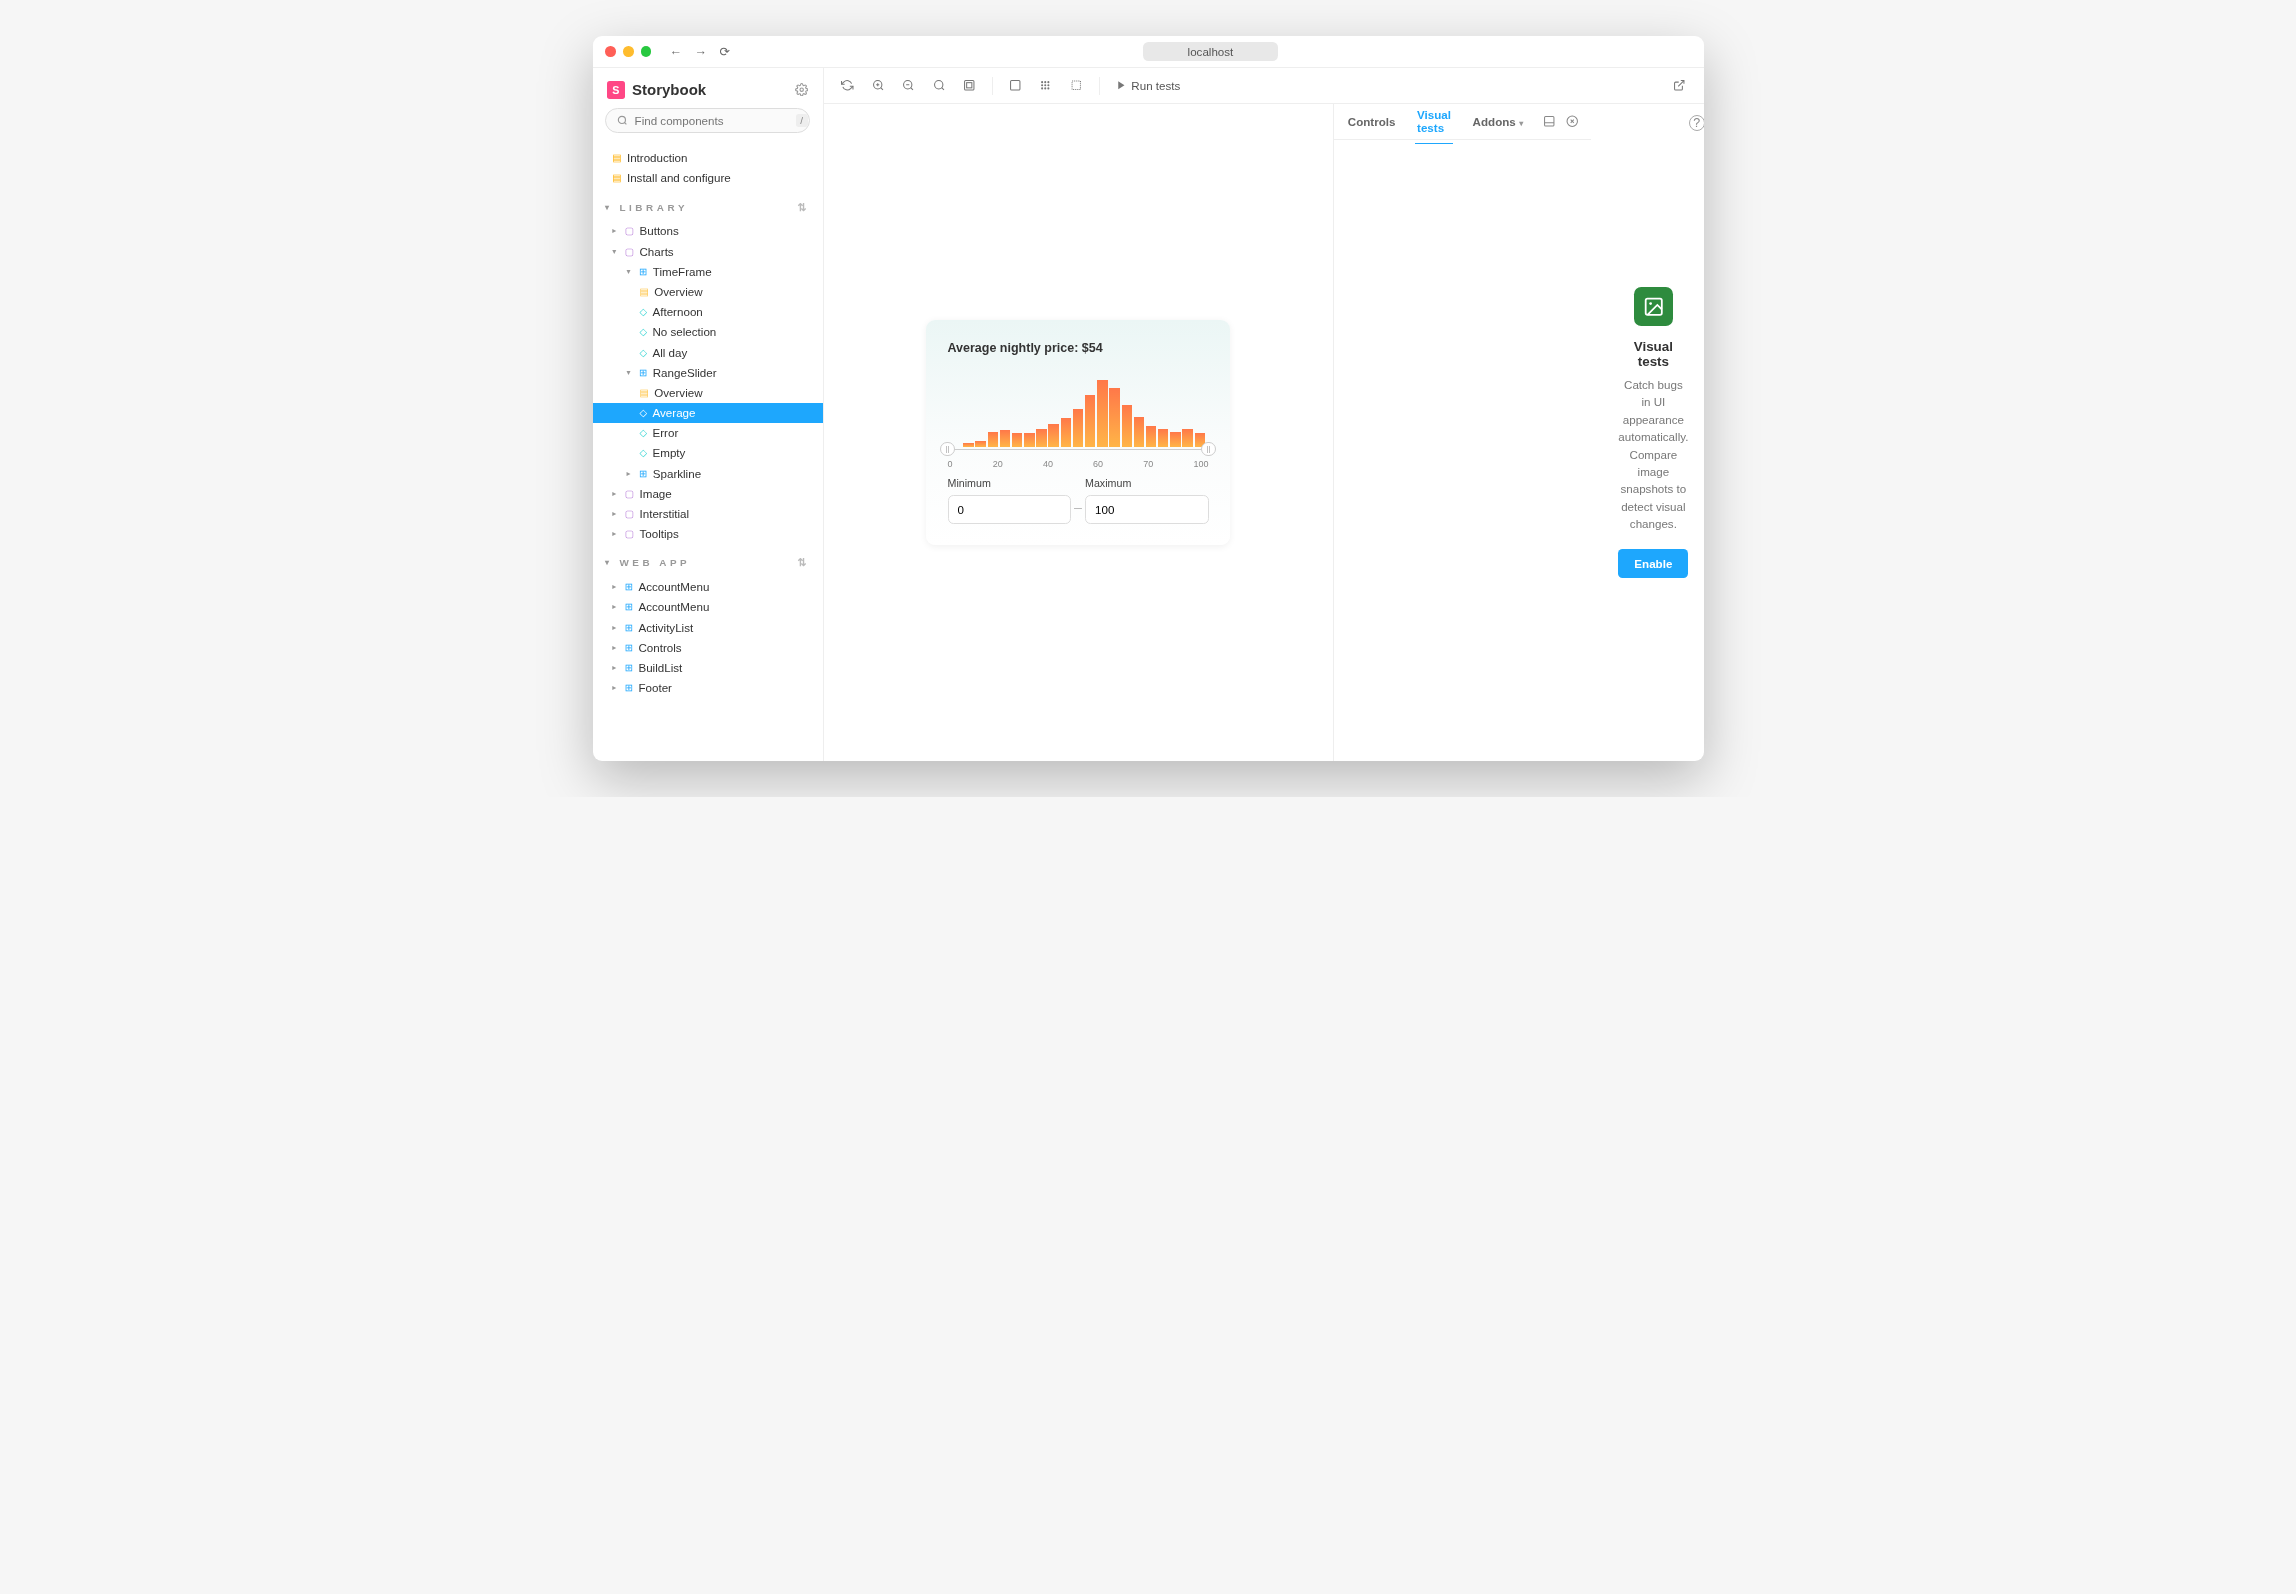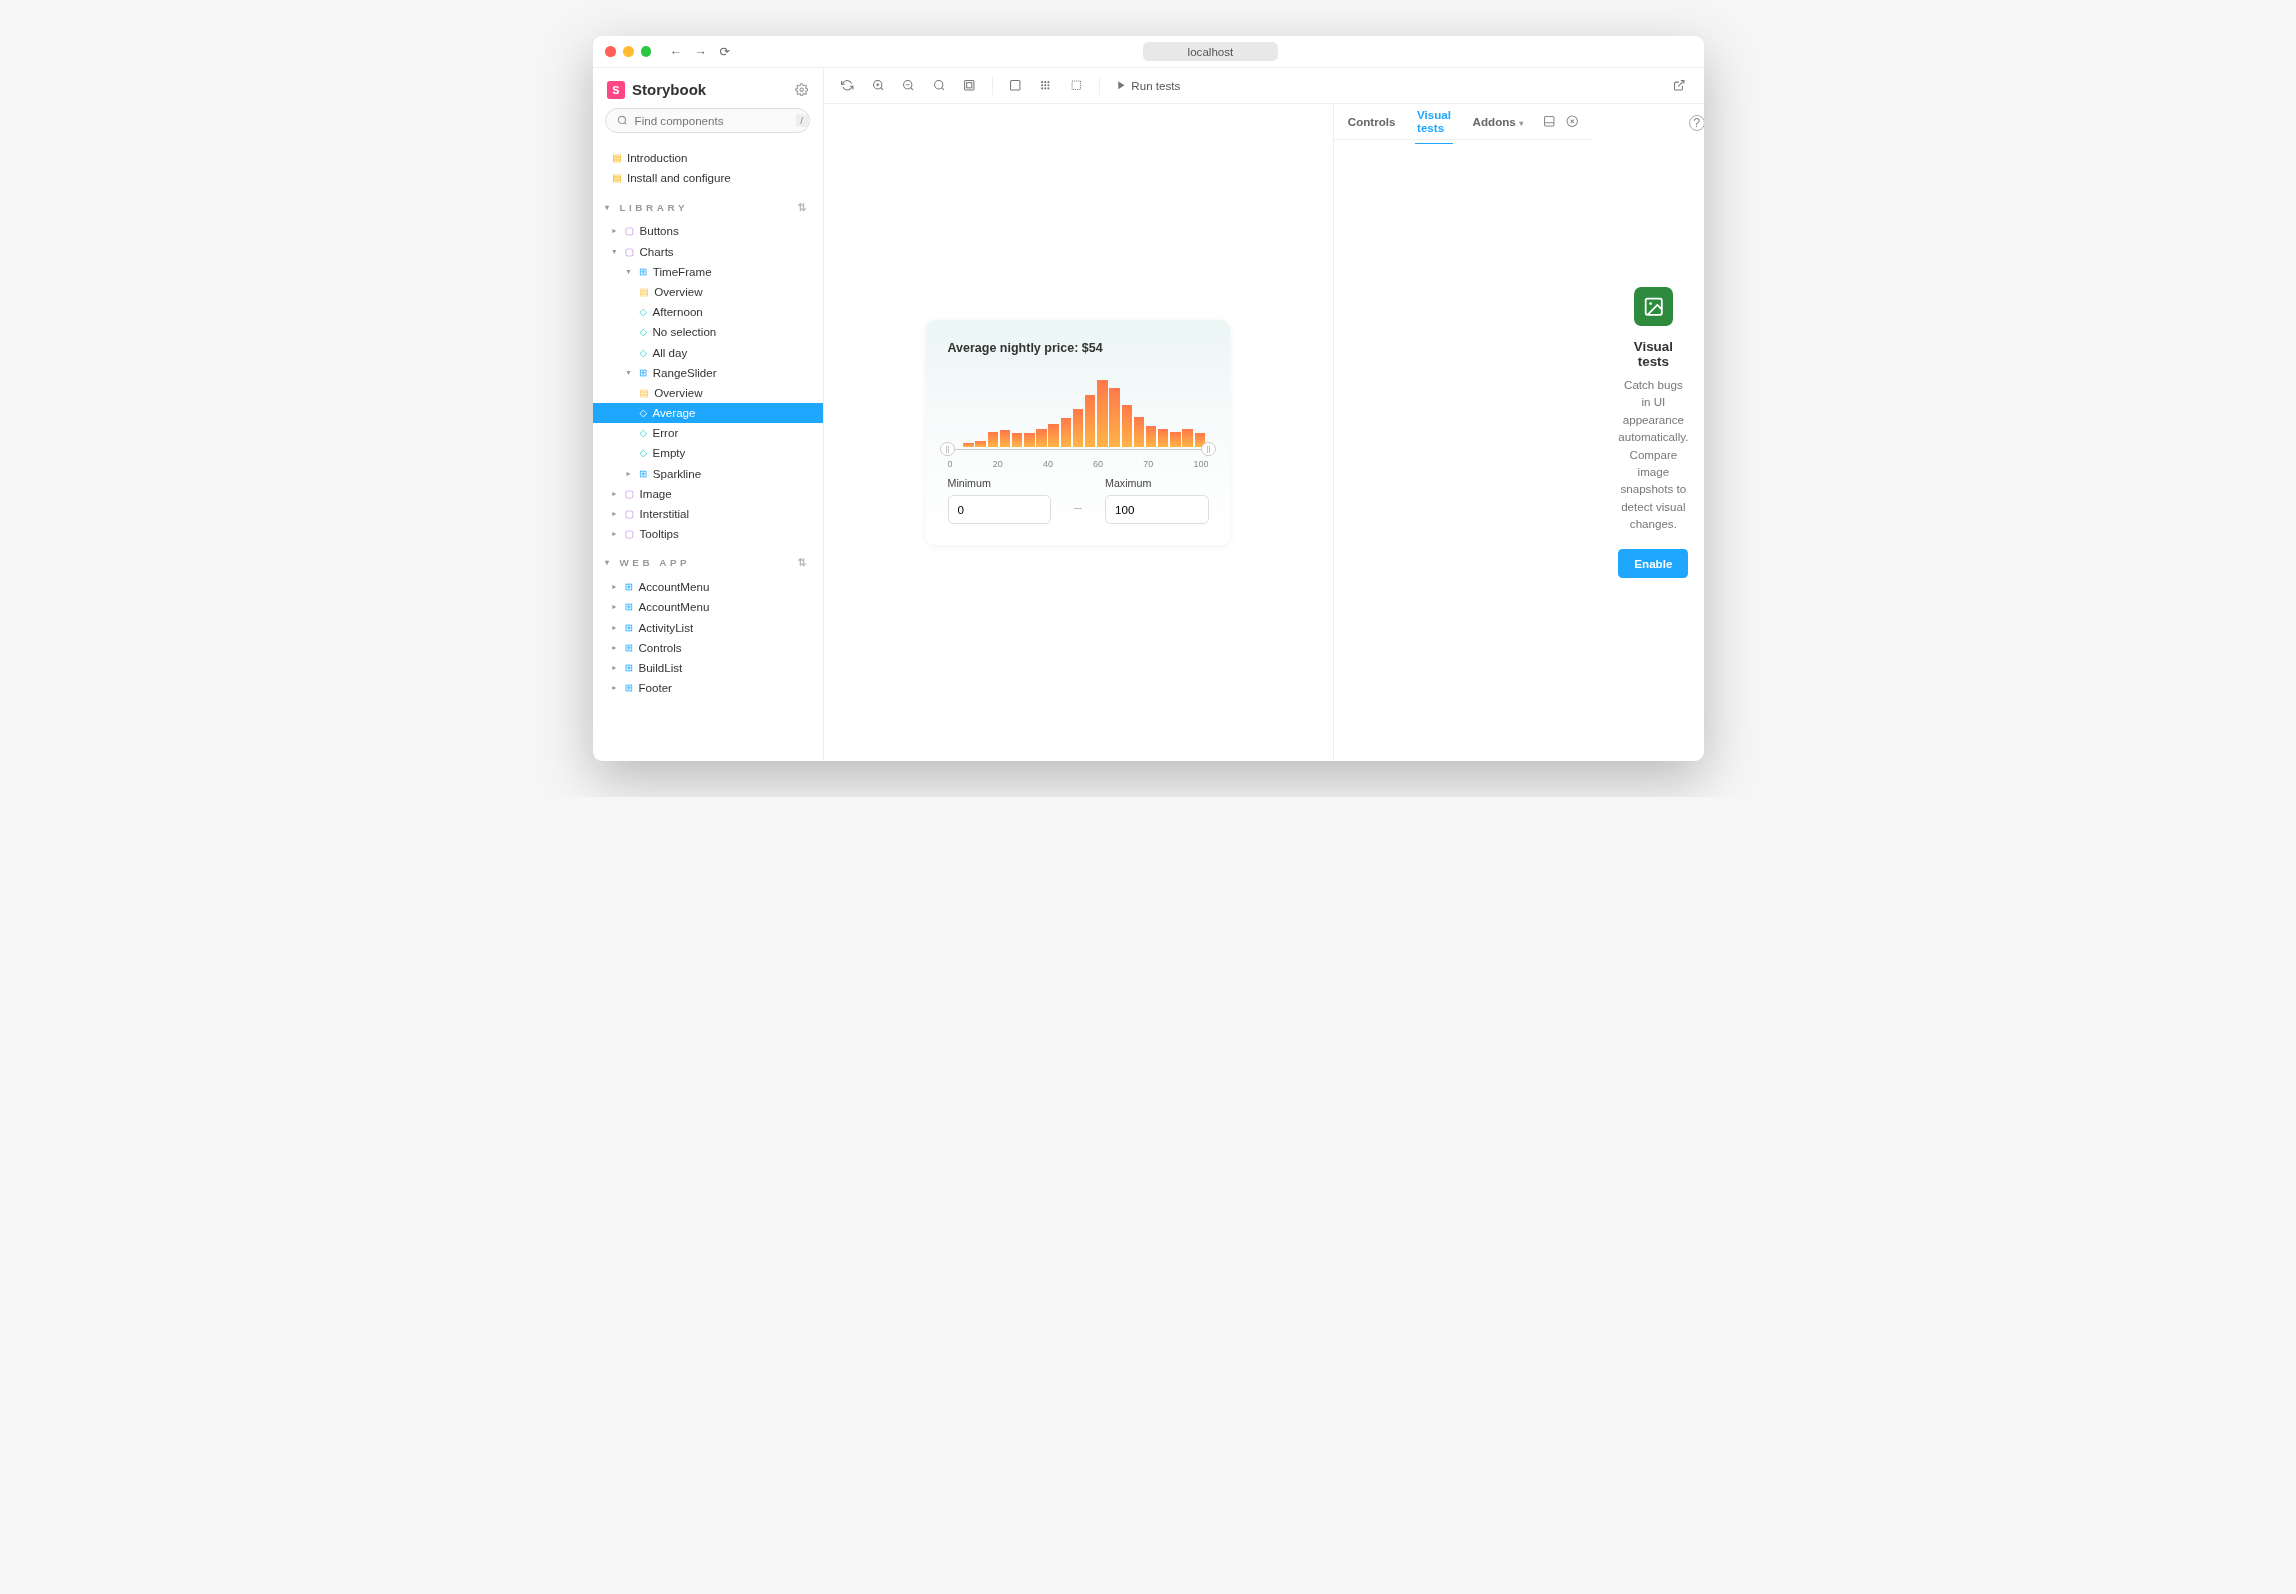--- a/index.html
+++ b/index.html
@@ -52,21 +52,21 @@
 .widget { width: 304px; background: linear-gradient(180deg, #ebf6f5 0%, #fafcfc 55%, #ffffff 100%); border-radius: 9px; padding: 21.5px; box-shadow: 0 1.8px 7.2px rgba(0,0,0,0.06); }
 .widget-title { font-size: 12.5px; font-weight: 600; color: #333; margin-bottom: 16px; }
 .chart-area { position: relative; height: 90px; }
 .bars { display: flex; align-items: flex-end; gap: 1.8px; height: 76px; padding: 0 3.6px; }
 .bar { flex: 1; background: linear-gradient(180deg, #ff7849 0%, #ffb547 100%); }
 .slider-track { position: relative; height: 0.9px; background: #ccc; margin-top: 1.8px; }
 .handle { position: absolute; width: 14.3px; height: 14.3px; background: #fff; border: 0.9px solid #ccc; border-radius: 50%; top: -7.2px; display: flex; align-items: center; justify-content: center; font-size: 7.2px; color: #999; cursor: grab; }
 .handle.left { left: -7.2px; }
 .handle.right { right: -7.2px; }
 .ticks { display: flex; justify-content: space-between; font-size: 9px; color: #888; margin-top: 9px; }
-.inputs { display: flex; gap: 23px; align-items: flex-end; margin-top: 16px; }
+.inputs { display: flex; gap: 3px; align-items: flex-end; margin-top: 16px; }
 .inp-group { flex: 1; }
 .inp-label { font-size: 10.7px; color: #444; font-weight: 500; margin-bottom: 5.4px; }
 .inp { width: 100%; border: 0.9px solid #ddd; border-radius: 5.4px; padding: 7.2px 9px; font-size: 11.6px; background: #fff; }
 .dash { color: #bbb; padding-bottom: 9px; }
 .addon-panel { width: 371px; border-left: 0.9px solid #eee; display: flex; }
 .addon-tabs { height: 36px; border-bottom: 0.9px solid #eee; display: flex; align-items: center; padding: 0 12.5px; gap: 18px; }
 .addon-tab { font-size: 11.6px; color: #666; cursor: pointer; padding: 9px 1.8px; border-bottom: 1.8px solid transparent; font-weight: 600; }
 .addon-tab.active { color: #1ea7fd; border-bottom-color: #1ea7fd; }
 .addon-tab .chev { font-size: 8px; margin-left: 3.6px; color: #999; }
 .addon-actions { margin-left: auto; display: flex; gap: 10.7px; color: #888; }

